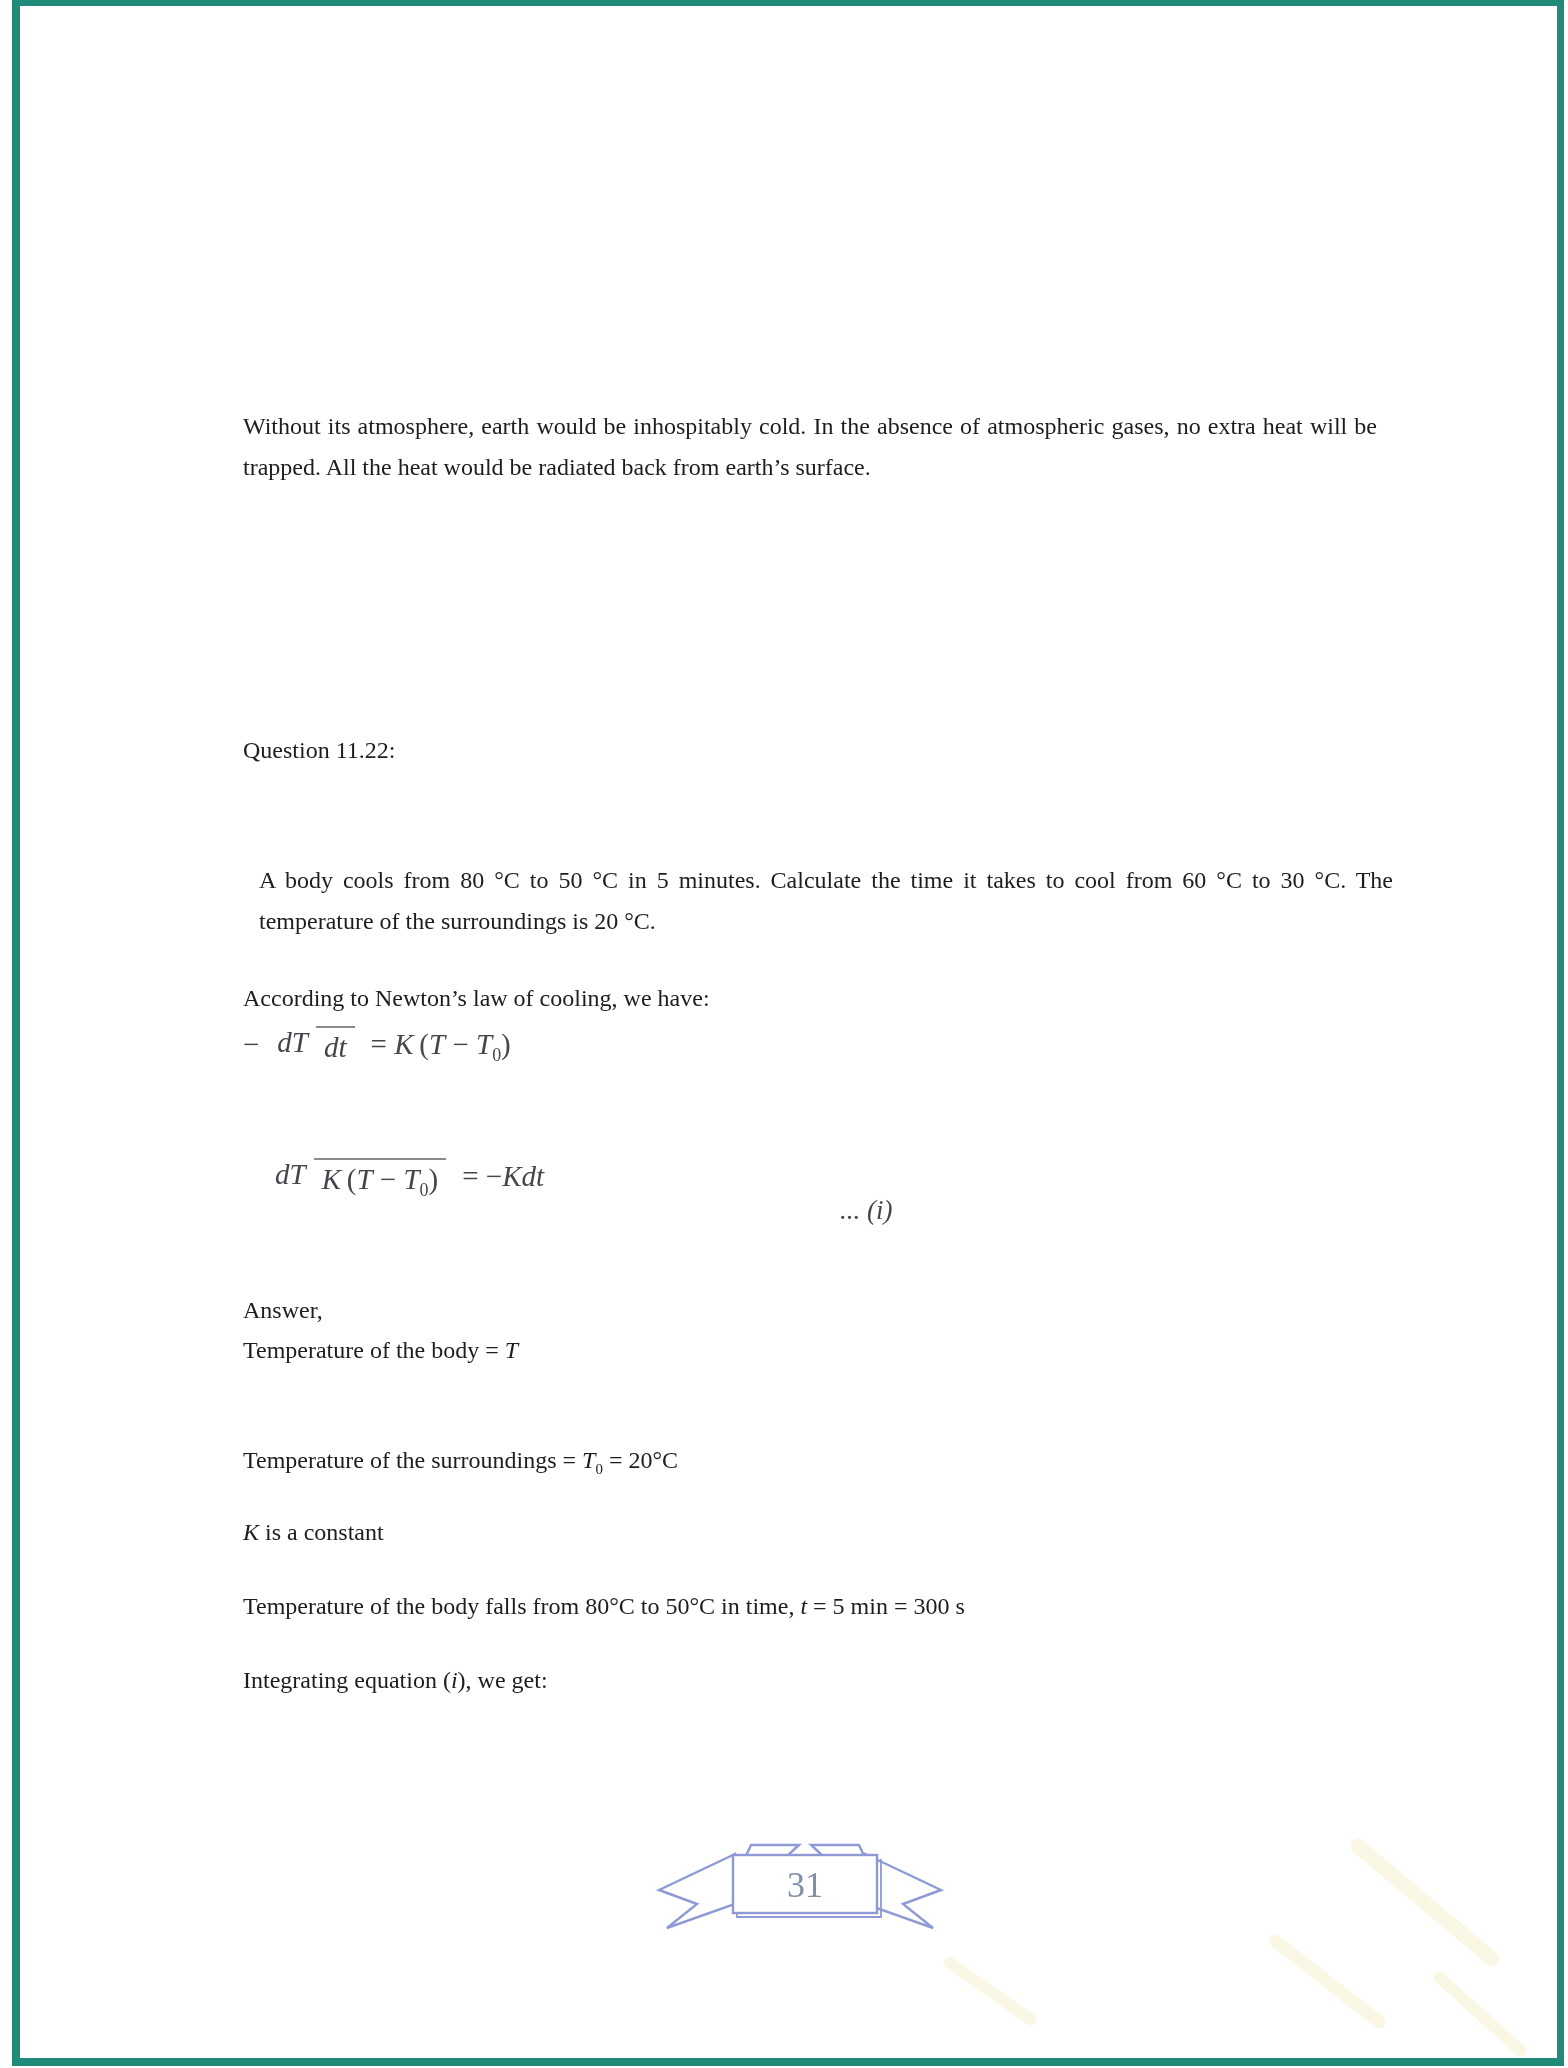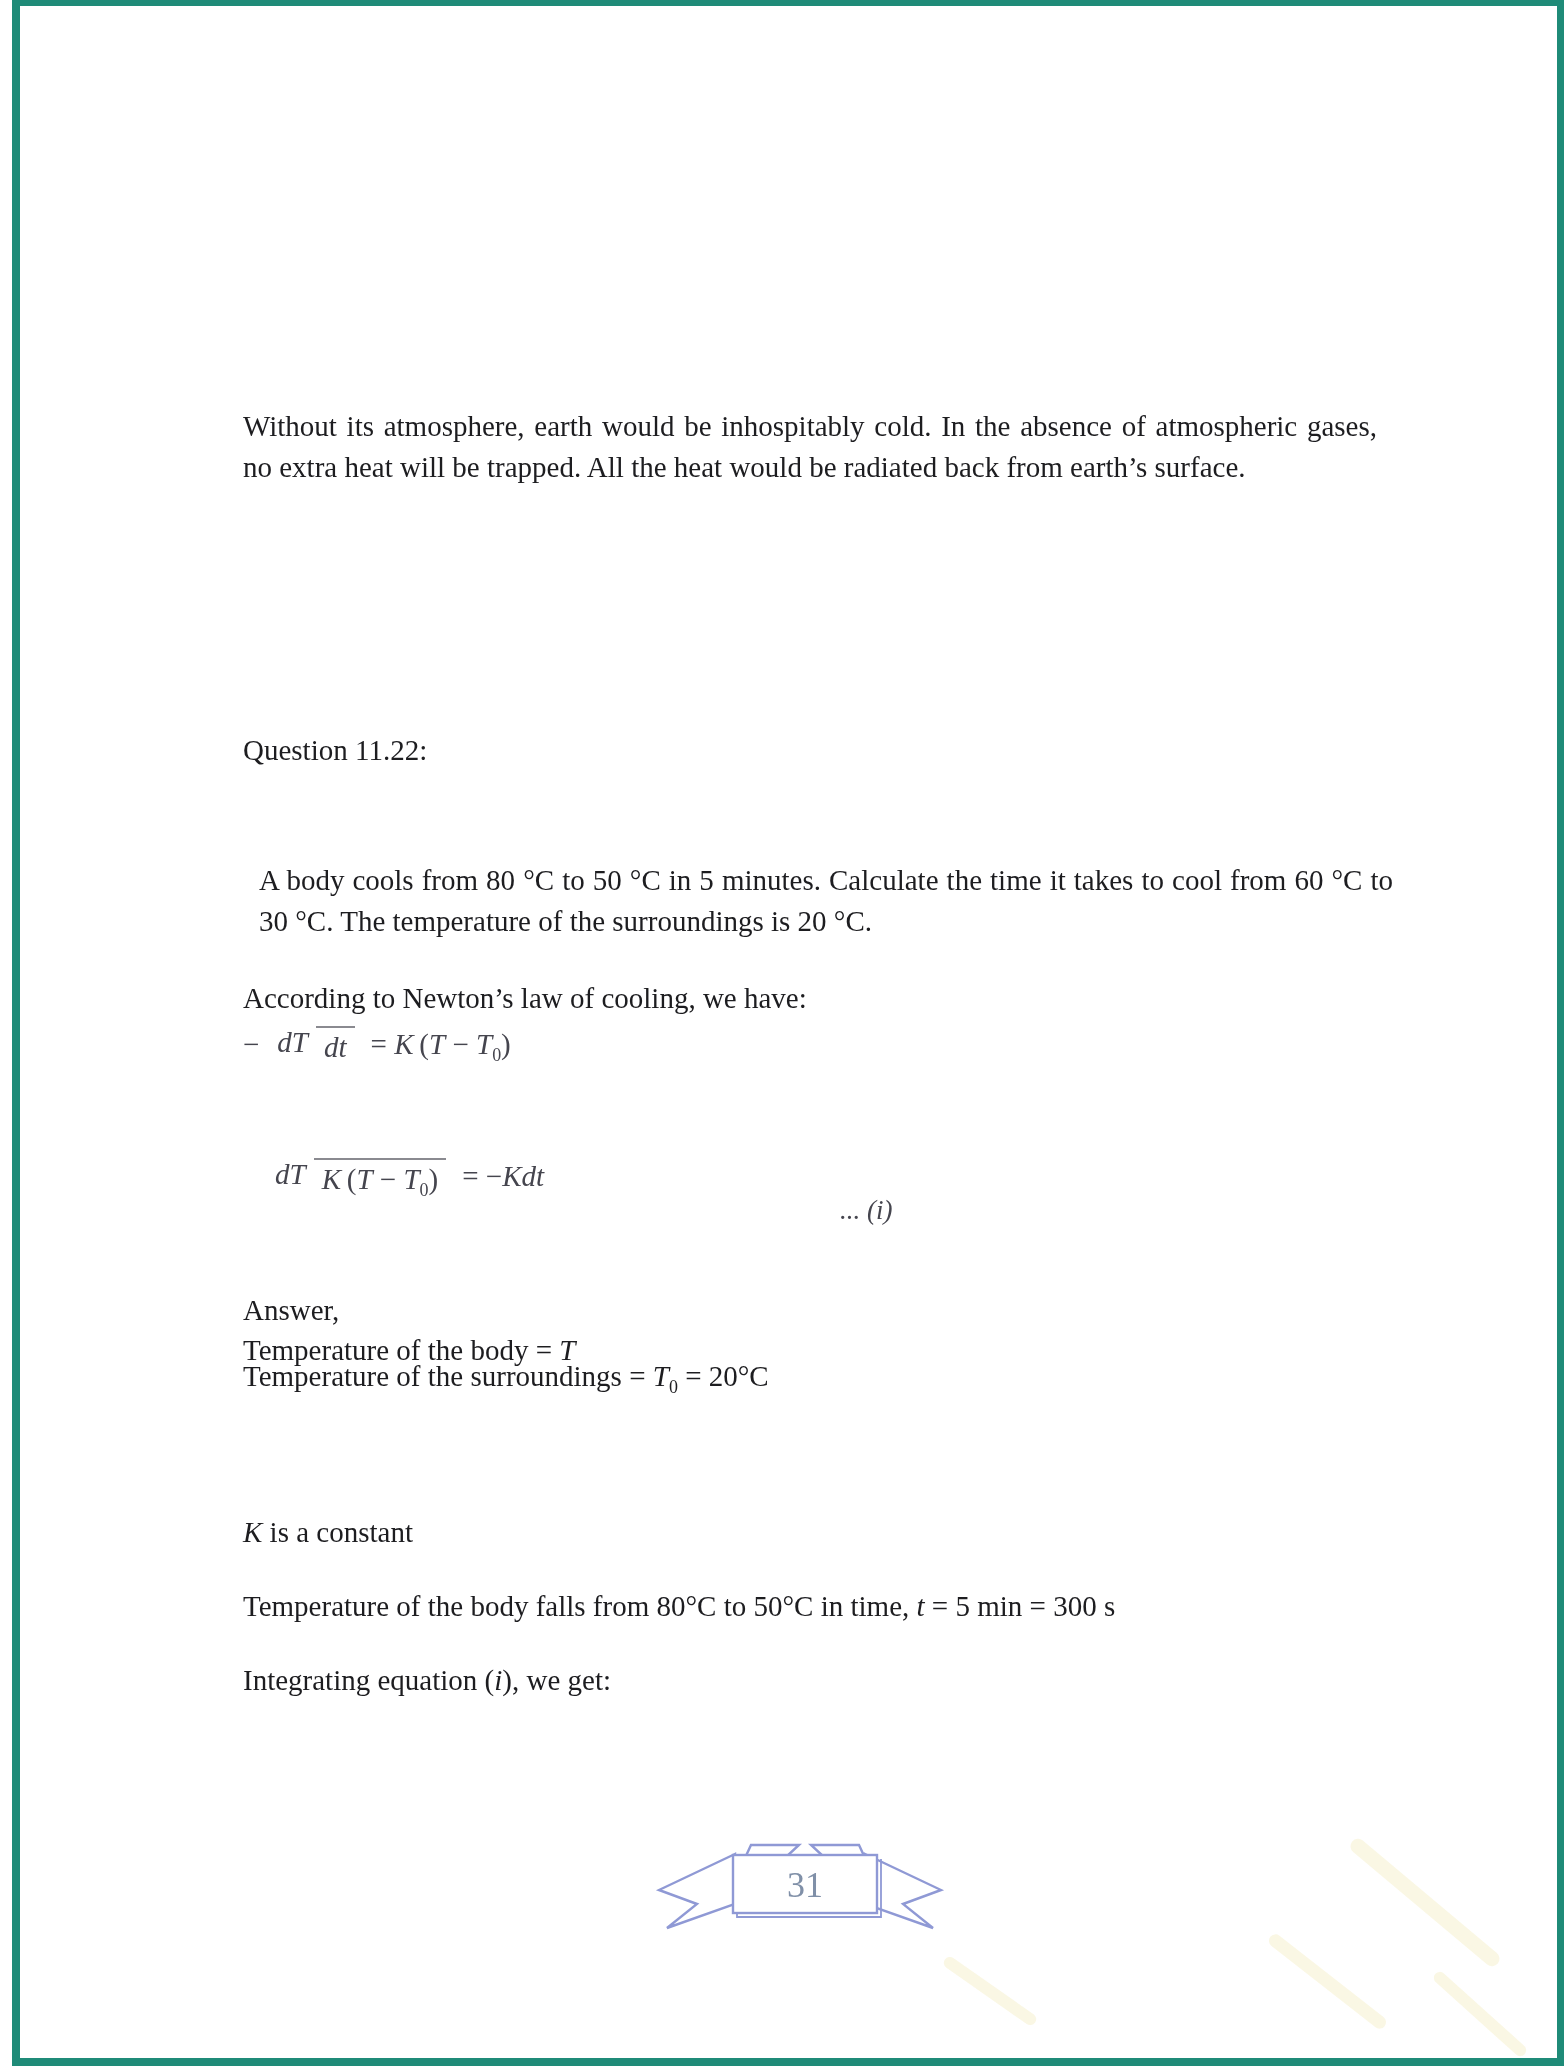--- a/index.html
+++ b/index.html
@@ -10,21 +10,21 @@
   .page{
     position:relative; width:1568px; height:2068px; background:#ffffff;
     font-family:"Liberation Serif","DejaVu Serif",serif; color:var(--text);
     overflow:hidden; margin:0 auto;
   }
   .frame{
     position:absolute; top:0; left:12px; right:4px; bottom:2px;
     border-style:solid; border-color:var(--frame);
     border-width:6px 7px 8px 8px; pointer-events:none;
   }
-  .block{position:absolute; left:243px; width:1134px; font-size:29px; line-height:41px;}
+  .block{position:absolute; left:243px; width:1134px; font-size:24px; line-height:41px;}
   .just{text-align:justify;}
   .it{font-style:italic;}
   sub{font-size:0.62em; line-height:0;}
   
   .equation{display:flex; align-items:center; color:var(--equation); font-size:29px; line-height:1.1;}
   .frac{display:inline-flex; flex-direction:row; align-items:center; margin:0 6px;}
   .frac .num{padding:0 8px 4px;}
   .frac .den{padding:4px 8px 0; border-top:2px solid var(--fracbar); margin-top:0;}
   .eq-rhs{margin-left:10px;}
   .eq-minus{margin-right:4px;}
@@ -72,21 +72,21 @@
       <span class="den"><span class="it">K</span><span> (</span><span class="it">T</span><span> − </span><span class="it">T</span><sub>0</sub><span>)</span></span>
     </span>
     <span class="eq-rhs"><span>= −</span><span class="it">Kdt</span></span>
     <span class="eq-label">... (i)</span>
   </div>
 
   <div class="block" style="top:1290px;">Answer,</div>
 
   <div class="block" style="top:1330px;"><span>Temperature of the body = </span><span class="it">T</span></div>
 
-  <div class="block" style="top:1356px;"><span>Temperature of the surroundings = </span><span class="it">T</span><sub>0</sub><span> = 20°C</span></div>
+  <div class="block" style="top:1440px;"><span>Temperature of the surroundings = </span><span class="it">T</span><sub>0</sub><span> = 20°C</span></div>
 
   <div class="block" style="top:1512px;"><span class="it">K</span><span> is a constant</span></div>
 
   <div class="block" style="top:1586px;"><span>Temperature of the body falls from 80°C to 50°C in time, </span><span class="it">t</span><span> = 5 min = 300 s</span></div>
 
   <div class="block" style="top:1660px;"><span>Integrating equation (</span><span class="it">i</span><span>), we get:</span></div>
 
   <div class="ribbon">
     <svg width="310" height="108" viewBox="0 0 310 108">
       <g fill="#ffffff" stroke="var(--ribbonStroke)" stroke-width="2.4" stroke-linejoin="miter">

